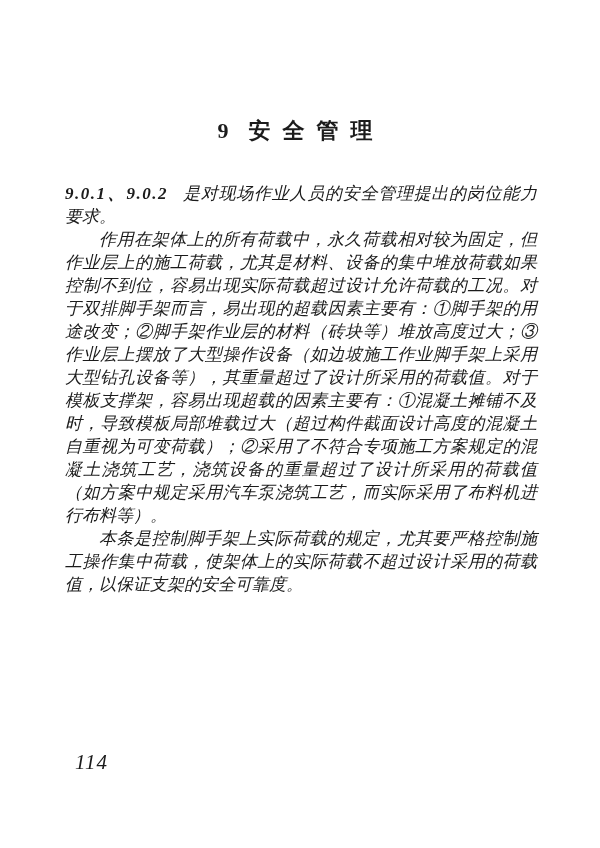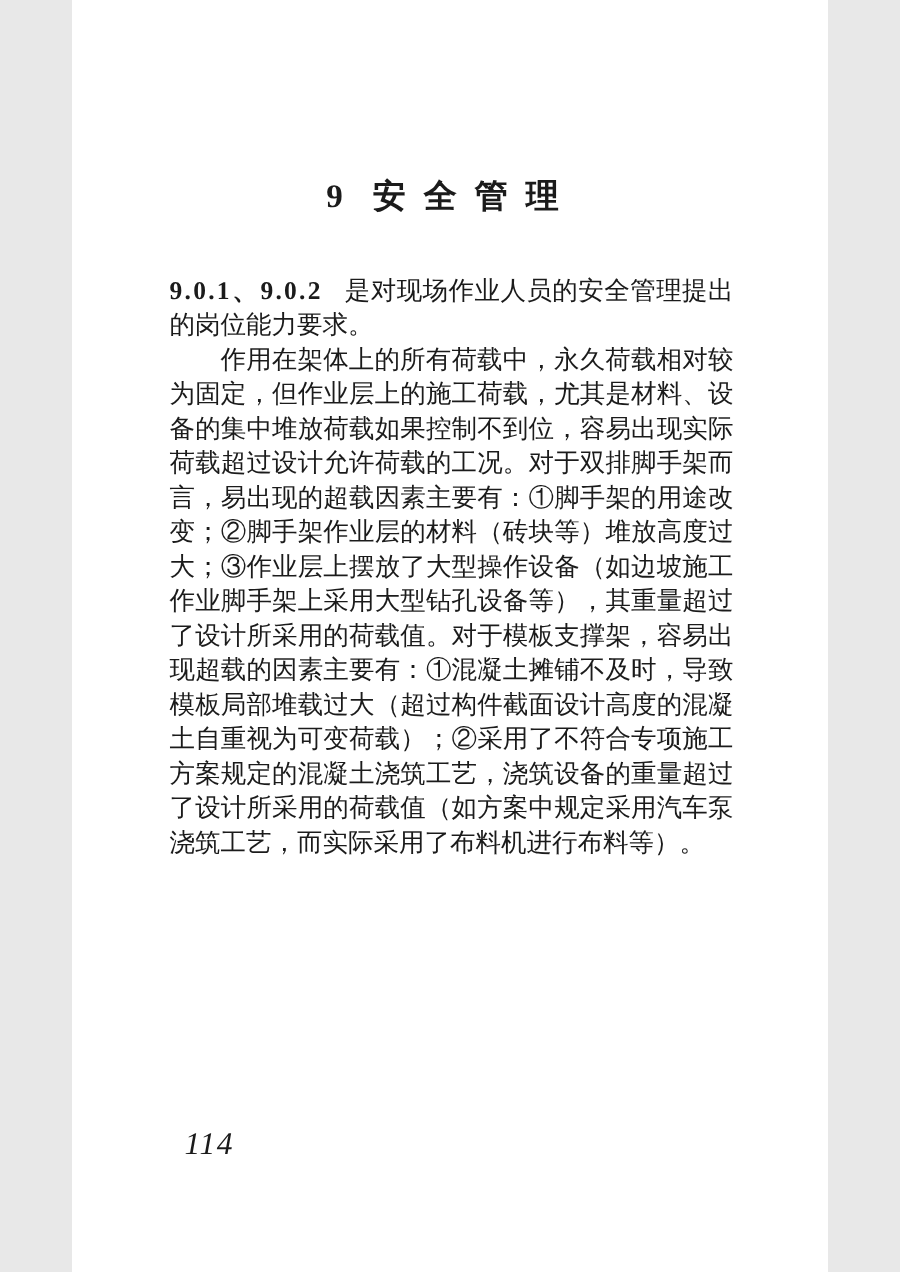--- a/index.html
+++ b/index.html
@@ -1,18 +1,18 @@
 <!DOCTYPE html>
 <html><head>
 <meta charset="utf-8">
 <style>
   html, body { margin: 0; padding: 0; background: #e8e8e8; }
   .page {
     position: relative;
-    width: 504px;
+    width: 600px;
     height: 848px;
     margin: 0 auto;
     background: #ffffff;
     box-sizing: border-box;
     padding: 116px 63px 0 65px;
     font-family: "Liberation Serif", "DejaVu Serif", serif;
     color: #1b1b1b;
     overflow: hidden;
   }
   .chapter-title {
@@ -28,20 +28,21 @@
     letter-spacing: 0;
   }
   .chapter-title .txt {
     letter-spacing: 12px;
   }
   .doc-body {
     font-size: 17px;
     line-height: 23px;
     text-align: justify;
     text-justify: inter-ideograph;
+    font-style: italic;
   }
   .para { margin: 0; }
   .para.indent { text-indent: 2em; }
   .clause-label {
     font-weight: bold;
     margin-right: 0.85em;
     letter-spacing: 1.5px;
   }
   .page-number {
     position: absolute;
@@ -59,18 +60,19 @@
 
   <h1 class="chapter-title"><span class="num">9</span><span class="txt">安全管理</span></h1>
 
   <div class="doc-body">
 
     <p class="para"><span class="clause-label">9.0.1、9.0.2</span><span>是对现场作业人员的安全管理提出的岗位能力要求。</span></p>
 
 
     <p class="para indent">作用在架体上的所有荷载中，永久荷载相对较为固定，但作业层上的施工荷载，尤其是材料、设备的集中堆放荷载如果控制不到位，容易出现实际荷载超过设计允许荷载的工况。对于双排脚手架而言，易出现的超载因素主要有：①脚手架的用途改变；②脚手架作业层的材料（砖块等）堆放高度过大；③作业层上摆放了大型操作设备（如边坡施工作业脚手架上采用大型钻孔设备等），其重量超过了设计所采用的荷载值。对于模板支撑架，容易出现超载的因素主要有：①混凝土摊铺不及时，导致模板局部堆载过大（超过构件截面设计高度的混凝土自重视为可变荷载）；②采用了不符合专项施工方案规定的混凝土浇筑工艺，浇筑设备的重量超过了设计所采用的荷载值（如方案中规定采用汽车泵浇筑工艺，而实际采用了布料机进行布料等）。</p>
 
+    <p class="para indent">本条是控制脚手架上实际荷载的规定，尤其要严格控制施工操作集中荷载，使架体上的实际荷载不超过设计采用的荷载值，以保证支架的安全可靠度。</p>
 
   </div>
 
   <div class="page-number">114</div>
 
 </div>
 
 </body></html>

